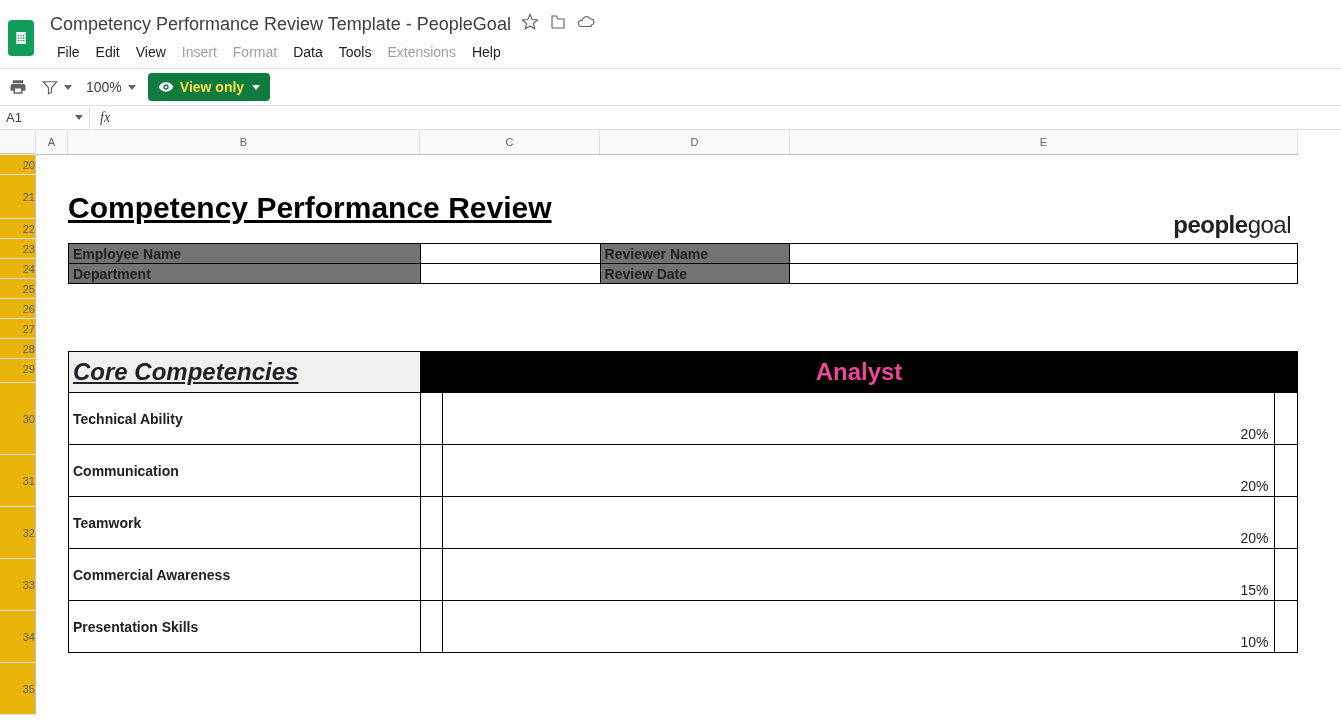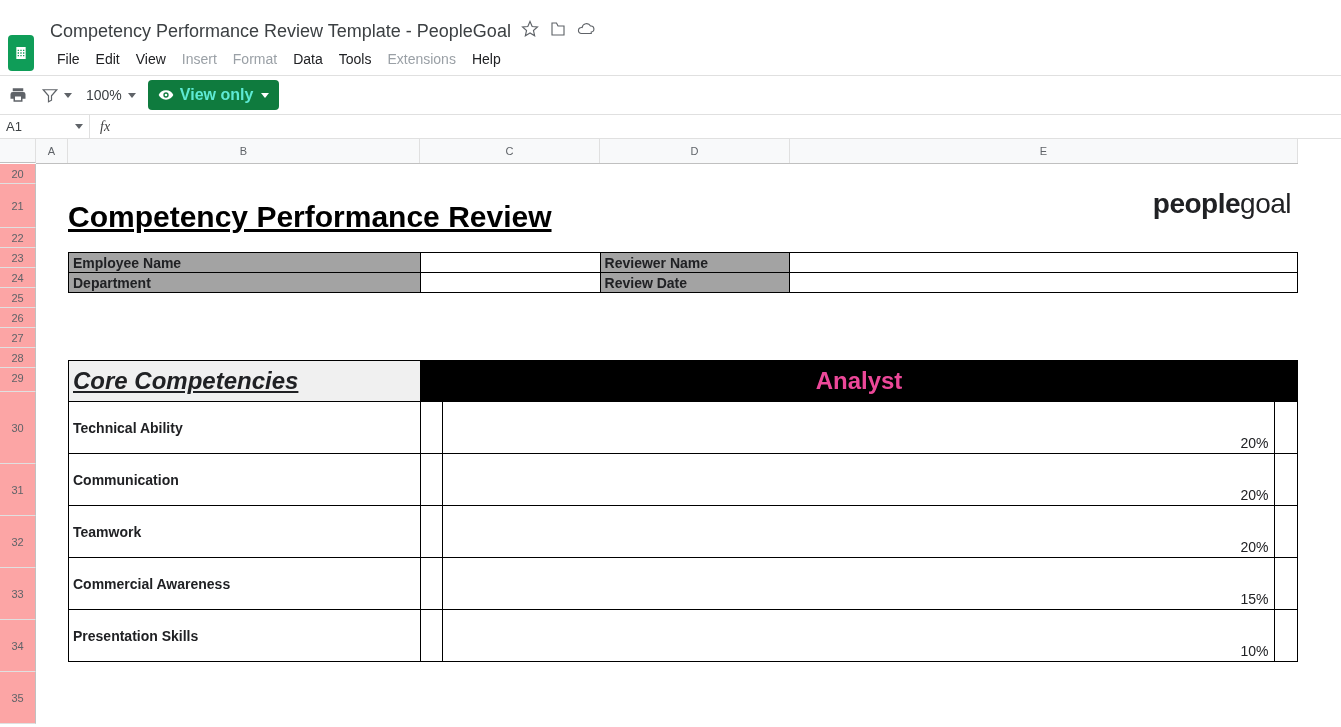--- a/index.html
+++ b/index.html
@@ -1,19 +1,19 @@
 <!DOCTYPE html>
 <html><head>
 <meta charset="utf-8">
 <style>
   * { box-sizing: border-box; margin: 0; padding: 0; }
   html, body { font-family: Arial, Helvetica, sans-serif; background: #fff; color: #202124; width: 1341px; height: 727px; overflow: hidden; }
   
   
-  .docs-header { display: flex; align-items: flex-end; padding: 19px 8px 4px 8px; }
+  .docs-header { display: flex; align-items: center; padding: 12px 8px 4px 8px; }
   .docs-logo {
     width: 26px; height: 36px;
     background: #0f9d58; border-radius: 4px;
     display: flex; align-items: center; justify-content: center;
     margin-right: 16px; margin-top: 0;
   }
   .docs-logo svg { fill: #fff; width: 16px; height: 16px; }
   .docs-title-area { flex: 1; }
   .docs-title-row { display: flex; align-items: center; gap: 10px; height: 24px; }
   .docs-title { font-size: 18px; font-weight: 400; color: #3c4043; }
@@ -26,58 +26,58 @@
   
   
   .toolbar { border-top: 1px solid #e0e0e0; border-bottom: 1px solid #e0e0e0; padding: 4px 8px; display: flex; align-items: center; gap: 12px; }
   .tb-icon { width: 20px; height: 20px; display: flex; align-items: center; justify-content: center; color: #5f6368; cursor: pointer; }
   .tb-icon svg { width: 18px; height: 18px; fill: #5f6368; }
   .tb-group { display: flex; align-items: center; gap: 4px; }
   .zoom-label { font-size: 14px; color: #3c4043; padding: 0 2px; }
   .dropdown-caret { width: 0; height: 0; border-left: 4px solid transparent; border-right: 4px solid transparent; border-top: 5px solid #5f6368; }
   
   .view-only-btn {
-    background: #0f7b3e; color: #5eead4; border-radius: 4px;
+    background: #0f7b3e; color: #fde047; border-radius: 4px;
     display: flex; align-items: center; gap: 6px;
-    padding: 6px 10px; font-size: 16px; font-weight: 600;
+    padding: 6px 10px; font-size: 14px; font-weight: 600;
     cursor: pointer;
   }
   .view-only-btn svg { width: 16px; height: 16px; fill: #fff; }
   .view-only-btn .dropdown-caret { border-top-color: #fff; margin-left: 2px; }
   
   
   .formula-row { display: flex; align-items: center; border-bottom: 1px solid #e0e0e0; height: 24px; }
   .name-box { width: 90px; display: flex; align-items: center; padding-left: 6px; font-size: 13px; color: #3c4043; border-right: 1px solid #e0e0e0; height: 100%; justify-content: space-between; padding-right:6px;}
   .fx-label { font-style: italic; font-family: Georgia, serif; color: #404040; padding: 0 10px; font-size: 14px; }
   .formula-input { flex: 1; height: 100%; border: none; outline: none; font-size: 13px; padding-left: 4px; }
   .corner { width: 36px; height: 24px; background: #f8f9fa; border-right: 1px solid #e0e0e0; border-bottom: 1px solid #c0c0c0; }
   .col-headers { display: flex; border-bottom: 1px solid #c0c0c0; }
   .col-headers div { text-align: center; font-size: 11px; color: #5f6368; background: #f8f9fa; border-right: 1px solid #e0e0e0; line-height: 24px; height: 24px; }
   .row-headers { width: 36px; }
-  .row-headers div { text-align: center; font-size: 11px; color: #5f6368; background: #fca5a5; border-right: 1px solid #c0c0c0; border-bottom: 1px solid #e0e0e0; line-height: 20px; }
+  .row-headers div { text-align: right; font-size: 11px; color: #5f6368; background: #eab308; border-right: 1px solid #c0c0c0; border-bottom: 1px solid #e0e0e0; line-height: 20px; }
   
   .grid-body { position: relative; flex: 1; overflow: hidden; }
   .cells { position: relative; }
   
   
   .colA { width: 32px; }
   .colB { width: 352px; }
   .colC { width: 180px; }
   .colD { width: 190px; }
   .colE { width: 508px; }
   
   
   .doc-title { position: absolute; left: 32px; top: 36px; font-size: 30px; font-weight: 900; text-decoration: underline; font-family: Arial, sans-serif; color: #000; }
-  .brand-logo { position: absolute; right: 50px; top: 24px; font-family: Arial, sans-serif; font-size: 28px; font-weight: 700; letter-spacing: -0.5px; margin-left: 40px; }
+  .brand-logo { position: absolute; right: 50px; top: 56px; font-family: Arial, sans-serif; font-size: 24px; font-weight: 700; letter-spacing: -0.5px; margin-left: 40px; }
   .brand-logo .light { font-weight: 400; }
   
   .info-table { position: absolute; left: 32px; top: 88px; width: 1230px; border-collapse: collapse; }
   .info-table td { border: 1px solid #000; height: 20px; font-size: 14px; font-weight: 700; padding-left: 4px; }
   .info-table td.blank { font-weight: 400; background: #fff; }
-  .info-table .labelcell { background: #a3a3a3; }
+  .info-table .labelcell { background: #737373; }
   
   .core-table { position: absolute; left: 32px; top: 196px; width: 1230px; border-collapse: collapse; }
   .core-table td, .core-table th { border: 1px solid #000; }
   .core-head1 { background: #f0f0f0; }
   .core-title { font-size: 24px; font-weight: 900; text-decoration: underline; padding-left: 4px; }
   .analyst-head { background: #000; color: #ec4899; font-size: 24px; font-weight: 800; text-align: center; padding: 6px; }
   .core-desc { font-size: 13px; font-style: italic; padding: 6px 6px 6px 4px; line-height: 1.35; }
   .black-th { background: #000; color: #fff; font-size: 14px; font-weight: 700; text-align: center; padding: 24px 4px; }
   .comp-row td { height: 52px; font-size: 14px; }
   .comp-label { font-weight: 700; padding-left: 4px; vertical-align: middle; }

